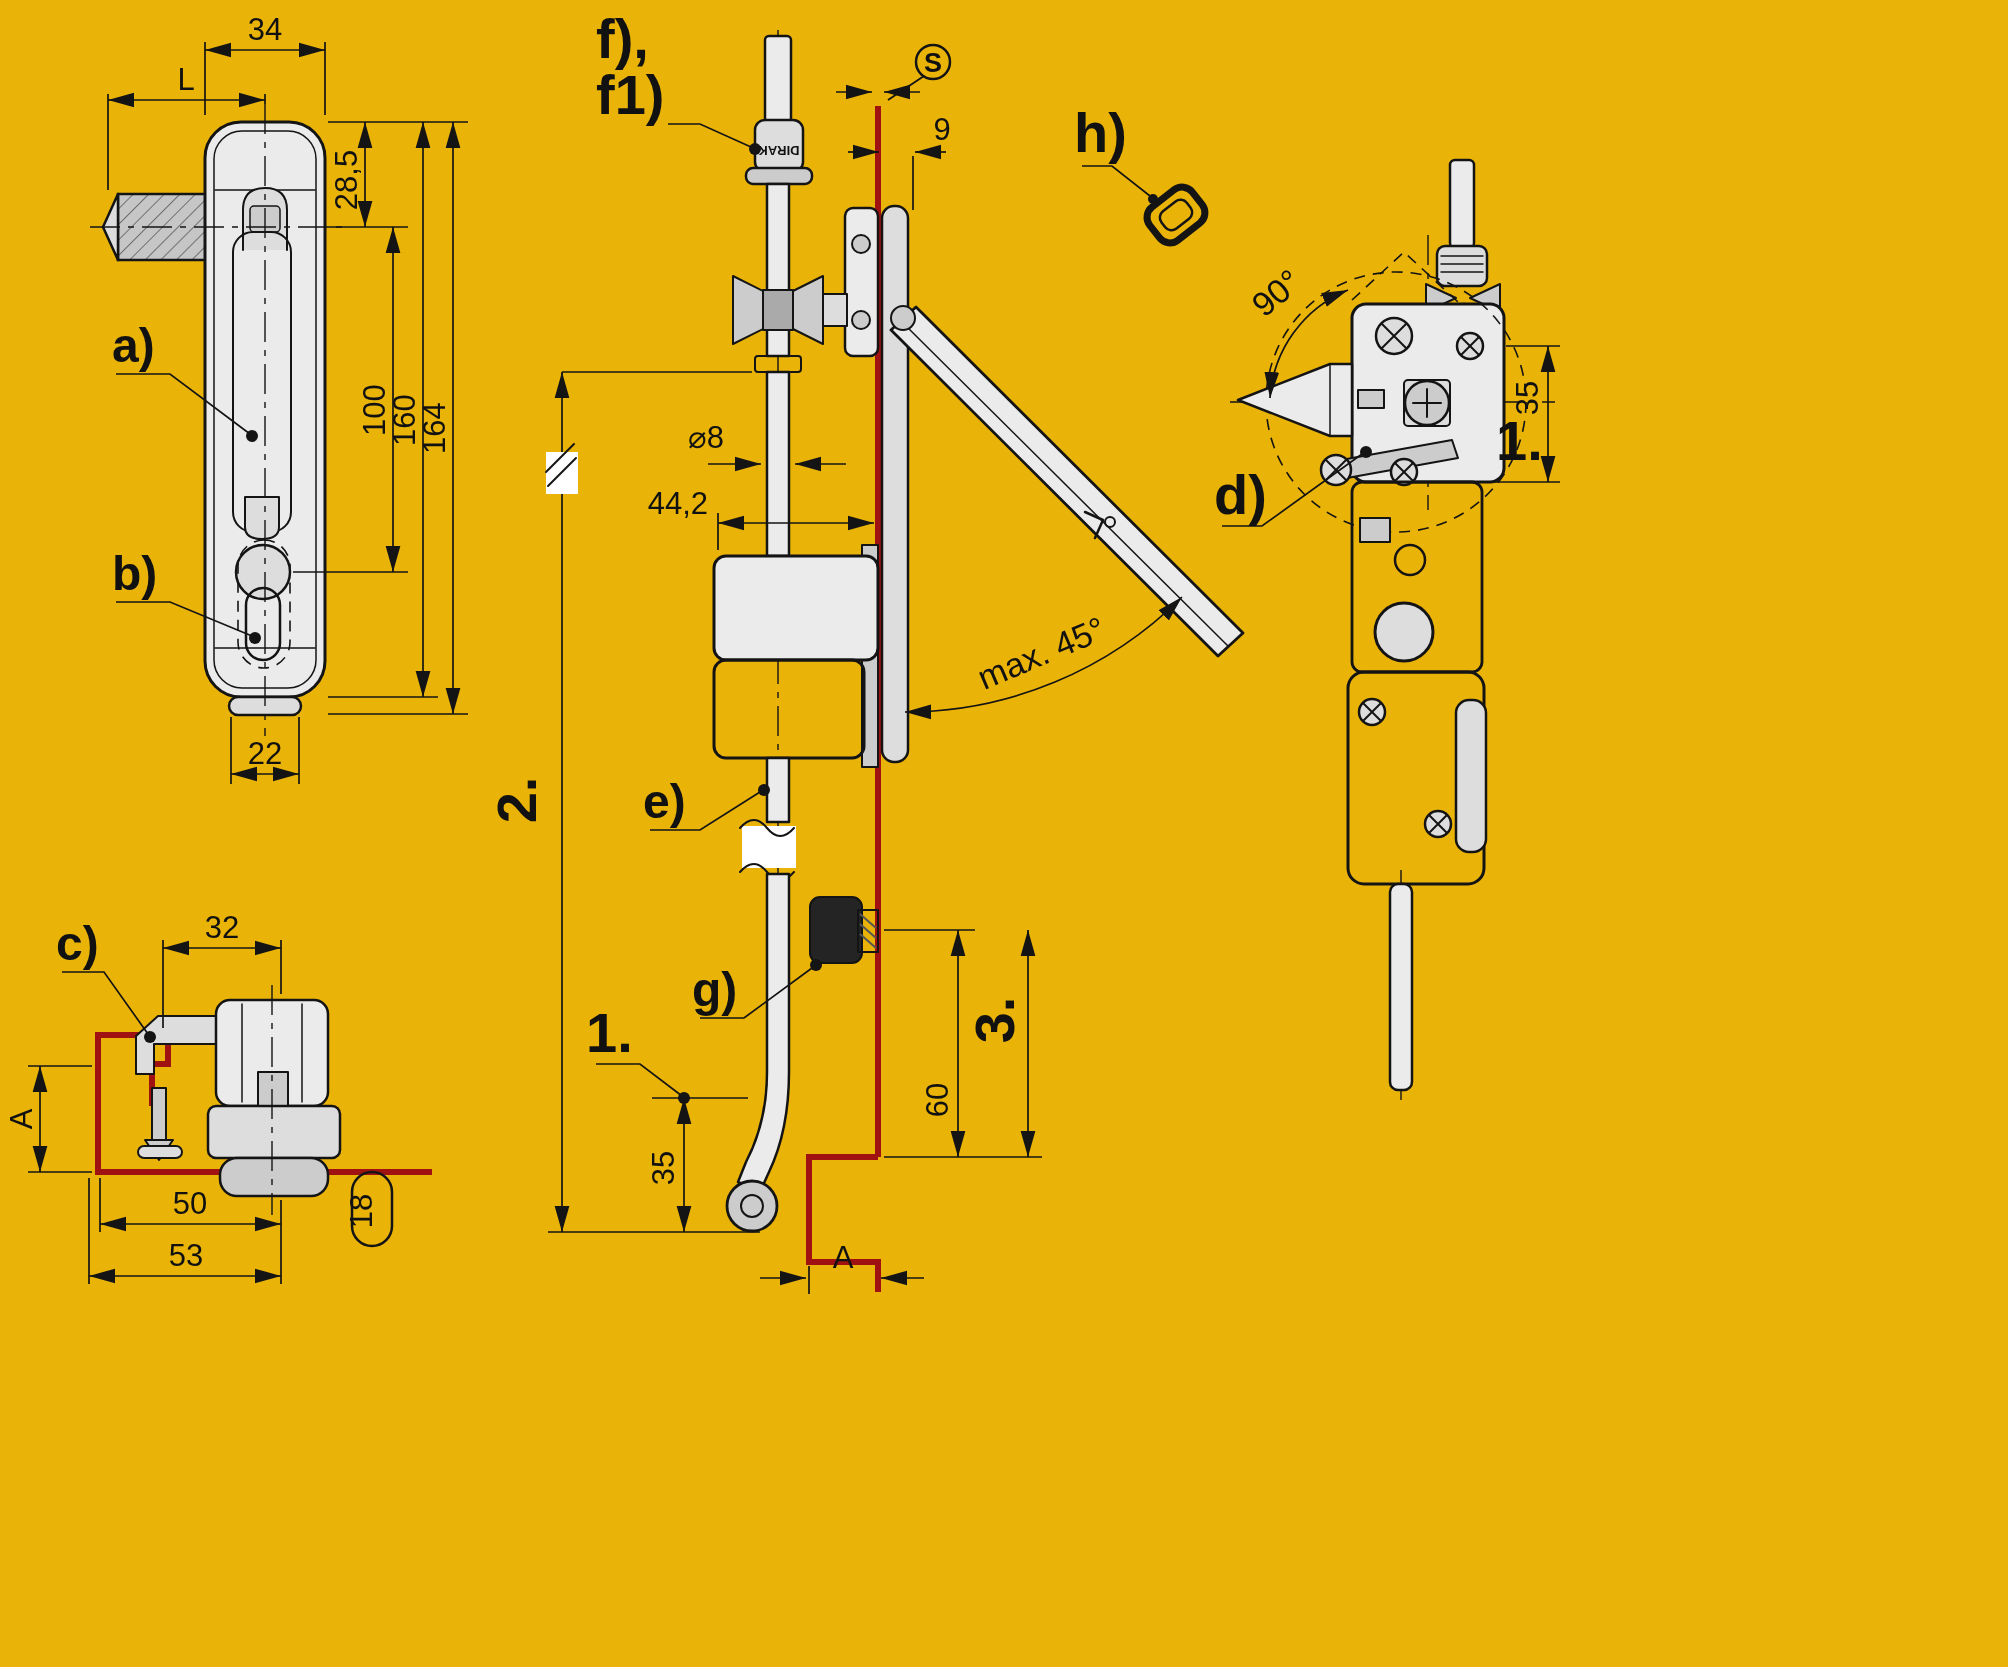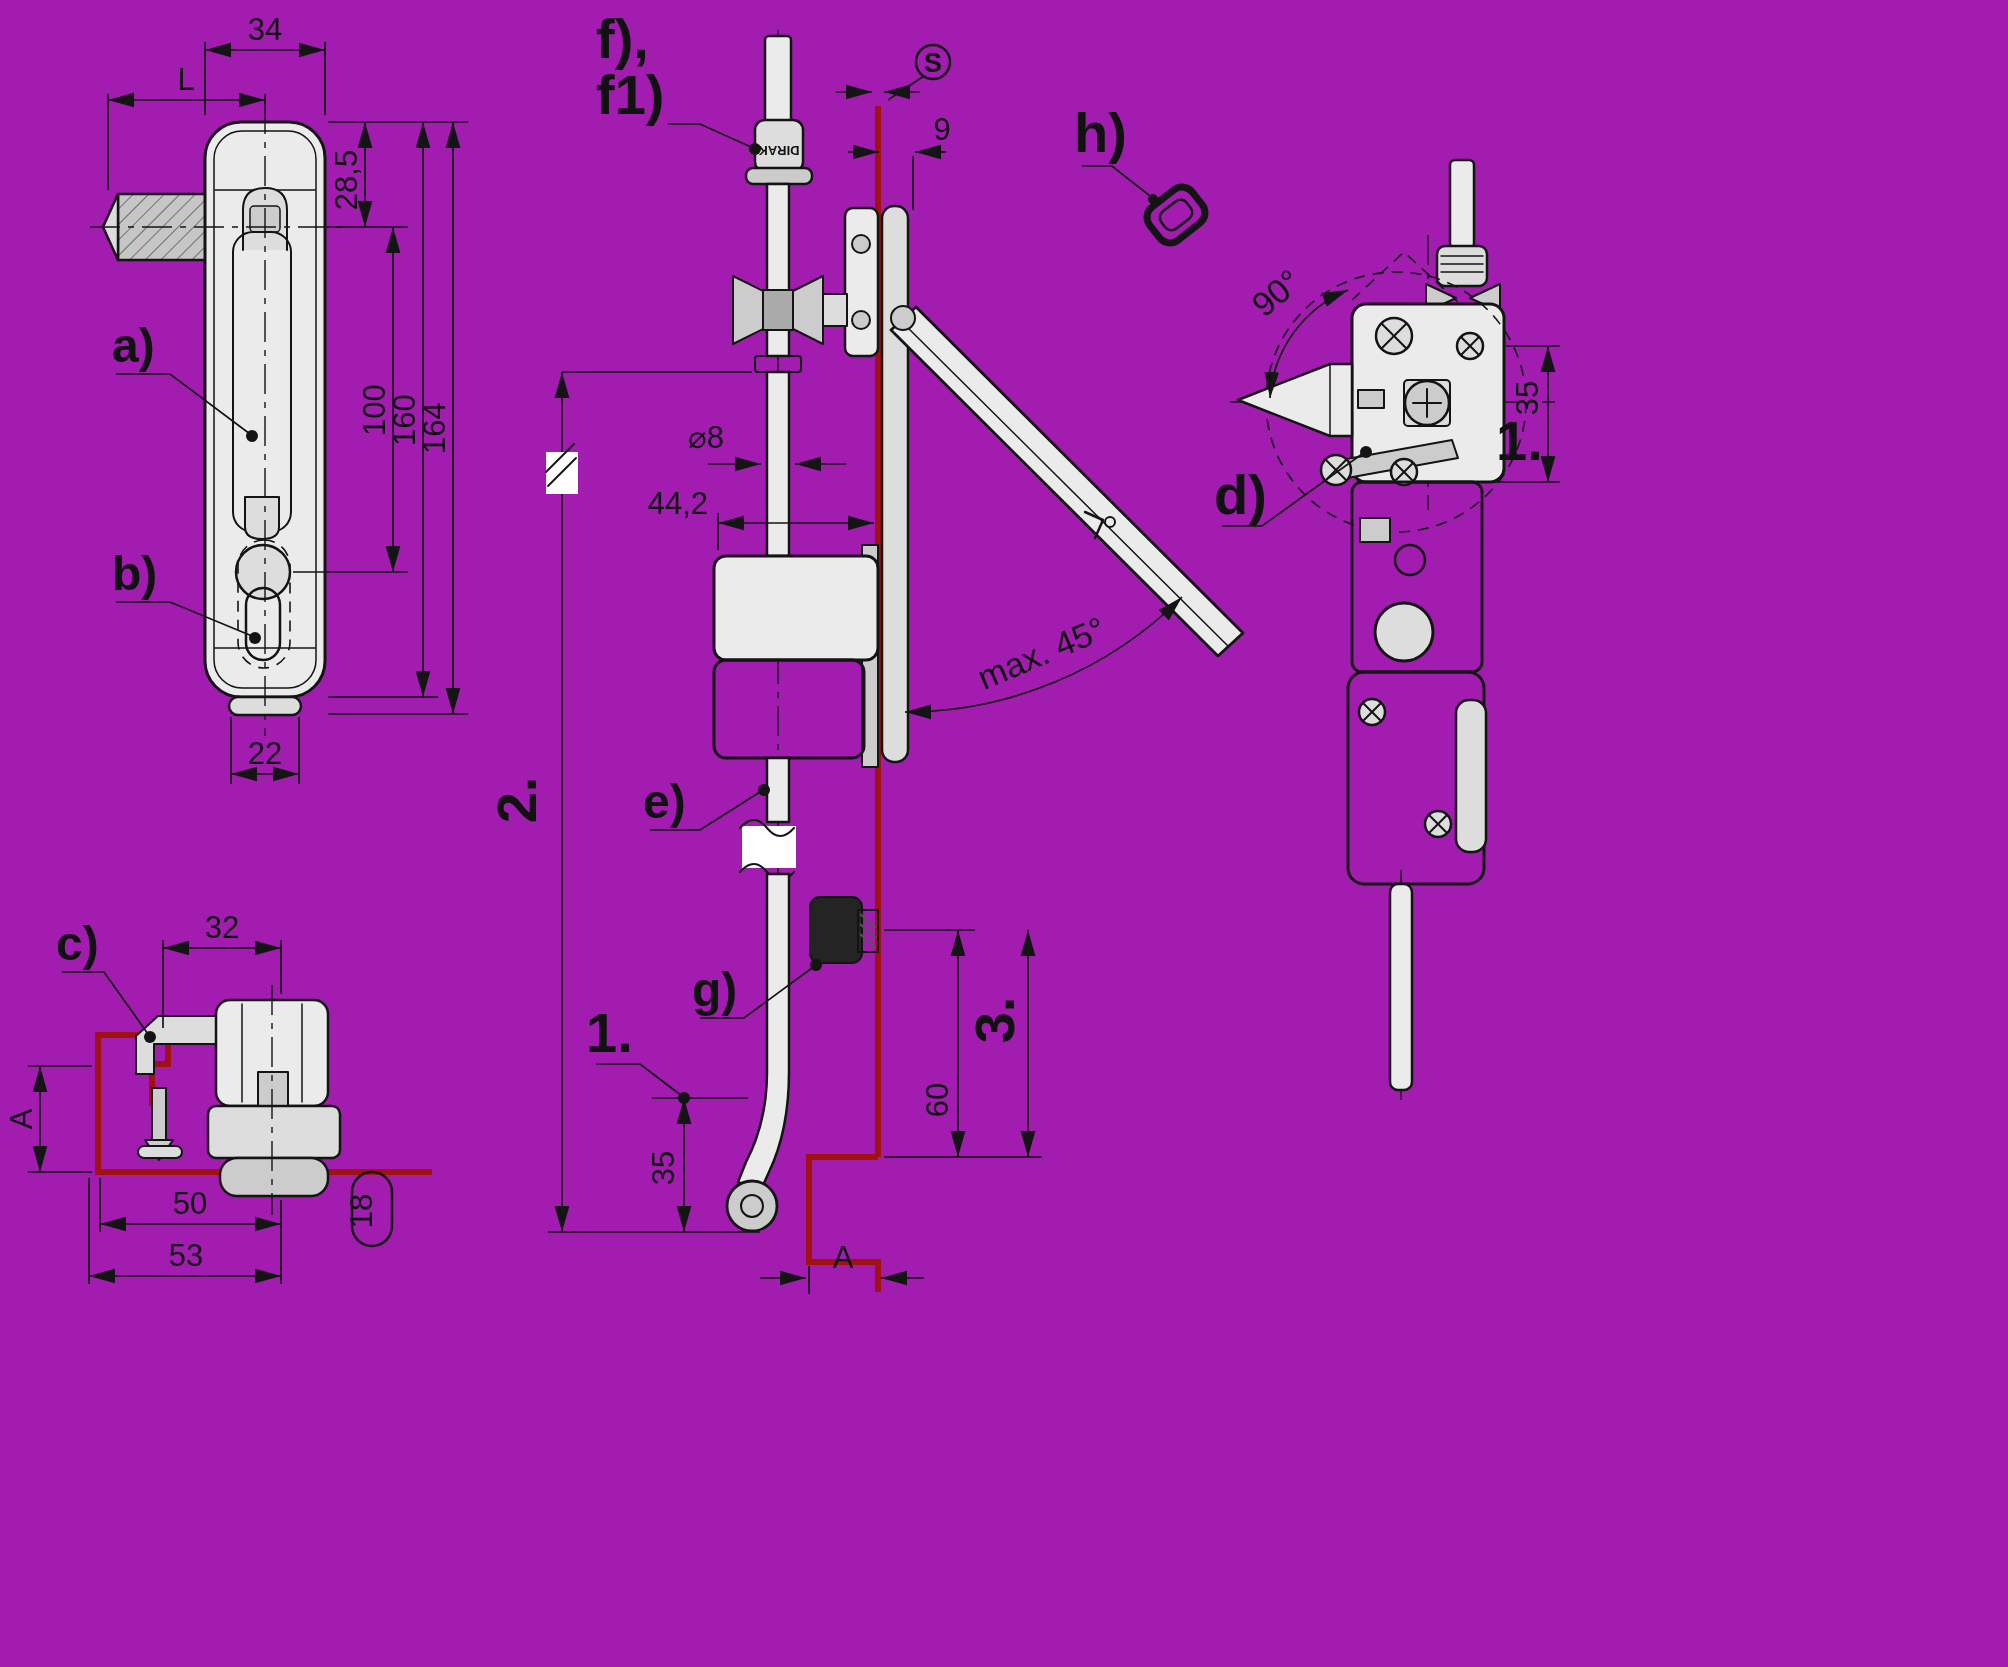--- a/index.html
+++ b/index.html
@@ -1,16 +1,16 @@
 <!DOCTYPE html>
 <html style="--panel-red: #a01212; --line: #141414; --fill-light: #ebebeb;"><head>
 <meta charset="utf-8">
 <style>
   html,body{margin:0;padding:0;background:#ffffff}
-  .stage{position:relative;width:2008px;height:1667px;background:#a21caf;overflow:hidden}
+  .stage{position:relative;width:2008px;height:1667px;background:#eab308;overflow:hidden}
   svg{display:block}
   .s{stroke:#141414;stroke-linejoin:round;stroke-linecap:round;fill:none}
   .w3{stroke-width:3}
   .w28{stroke-width:2.8}
   .w25{stroke-width:2.5}
   .w2{stroke-width:2}
   .w15{stroke-width:1.5}
   .fA{fill:#ebebeb}
   .fB{fill:#dddddd}
   .fC{fill:#cccccc}

